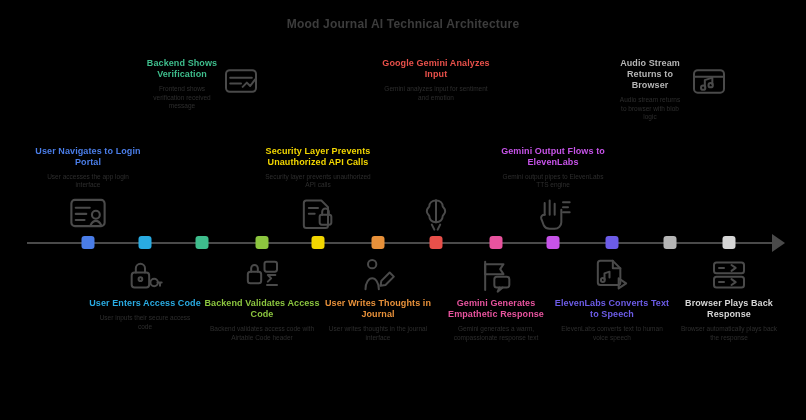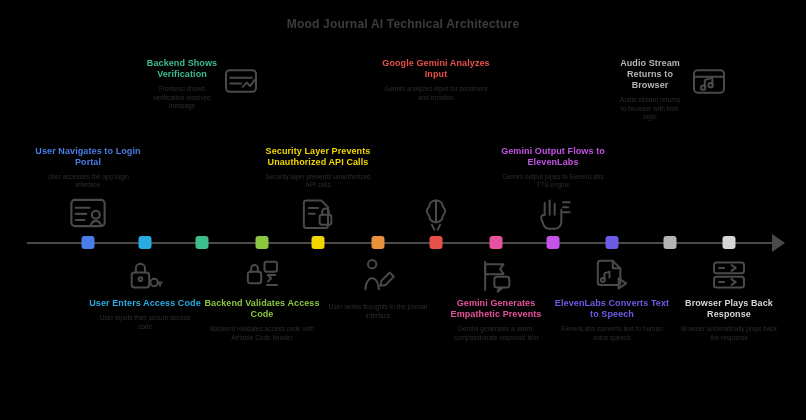--- a/index.html
+++ b/index.html
@@ -152,20 +152,21 @@
       </div>
       <div class="milestone bot" style="left: 378px; top: 252px;">
         <div class="icon-wrap">
           <svg width="40" height="40" viewBox="0 0 48 48" fill="none" stroke="#4a4a4a" stroke-width="2.4" stroke-linecap="round" stroke-linejoin="round">
             <circle cx="17" cy="11" r="5"></circle>
             <path d="M9 41c0-8 4-13 8-13s8 5 8 13"></path>
             <path d="M28 31l10-10 5 5-10 10-6 1z"></path>
           </svg>
         </div>
         <div>
+          <div class="m-head" style="color: rgb(232, 145, 58);">User Writes Thoughts in Journal</div>
           <div class="m-desc">User writes thoughts in the journal interface</div>
         </div>
       </div>
       <div class="milestone top" style="left: 436px; top: 58px; height: 178px; display: flex; flex-direction: column; justify-content: space-between;">
         <div>
           <div class="m-head" style="color: rgb(232, 80, 74);">Google Gemini Analyzes Input</div>
           <div class="m-desc">Gemini analyzes input for sentiment and emotion</div>
         </div>
         <div class="icon-wrap">
           <svg width="40" height="40" viewBox="0 0 48 48" fill="none" stroke="#4a4a4a" stroke-width="2.4" stroke-linecap="round" stroke-linejoin="round">
@@ -179,21 +180,21 @@
       <div class="milestone bot" style="left: 496px; top: 252px;">
         <div class="icon-wrap">
           <svg width="40" height="40" viewBox="0 0 48 48" fill="none" stroke="#4a4a4a" stroke-width="2.4" stroke-linecap="round" stroke-linejoin="round">
             <path d="M11 8v34"></path>
             <path d="M11 11h22l-4 6 4 6H11z"></path>
             <rect x="22" y="26" width="18" height="13" rx="3"></rect>
             <path d="M28 39l-2 5 6-5"></path>
           </svg>
         </div>
         <div>
-          <div class="m-head" style="color: rgb(232, 83, 158);">Gemini Generates Empathetic Prevents</div>
+          <div class="m-head" style="color: rgb(232, 83, 158);">Gemini Generates Empathetic Response</div>
           <div class="m-desc">Gemini generates a warm, compassionate response text</div>
         </div>
       </div>
       <div class="milestone top" style="left: 553px; top: 58px; height: 178px; display: flex; flex-direction: column; justify-content: flex-end;">
         <div>
           <div class="m-head" style="color: rgb(198, 83, 232);">Gemini Output Flows to ElevenLabs</div>
           <div class="m-desc">Gemini output pipes to ElevenLabs TTS engine</div>
         </div>
         <div class="icon-wrap">
           <svg width="40" height="40" viewBox="0 0 48 48" fill="none" stroke="#4a4a4a" stroke-width="2.4" stroke-linecap="round" stroke-linejoin="round">

